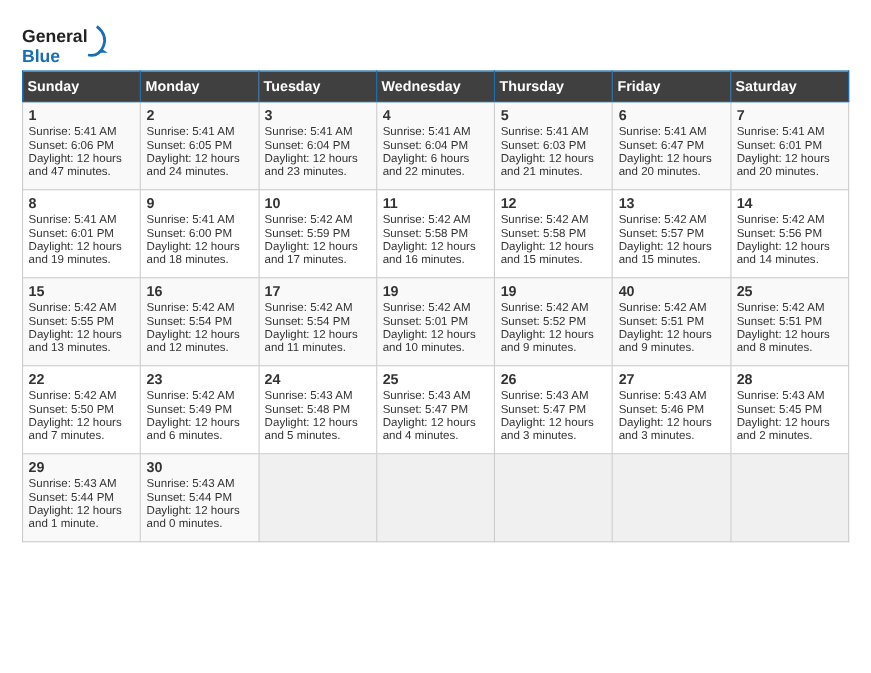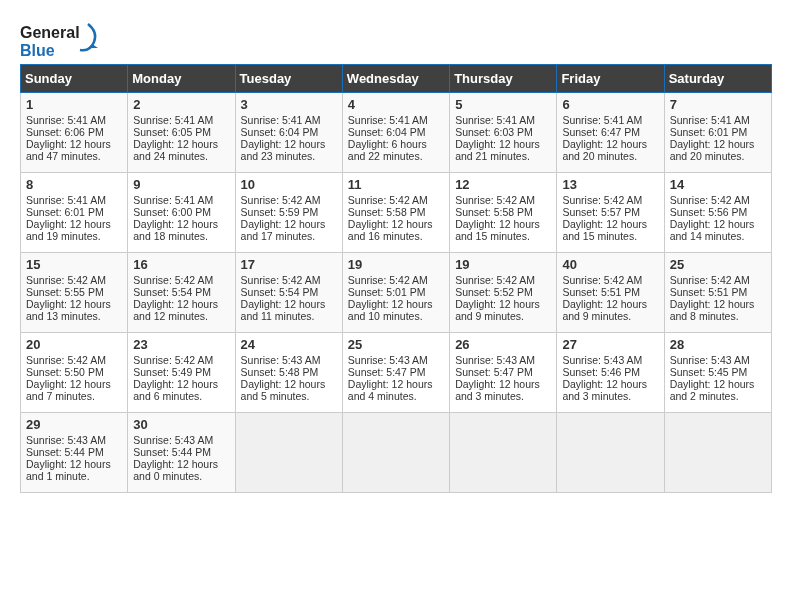--- a/index.html
+++ b/index.html
@@ -120,21 +120,21 @@
       <tr>
         <td><span class="day-num">15</span><span>Sunrise: 5:42 AM</span><br><span>Sunset: 5:55 PM</span><br><span>Daylight: 12 hours and 13 minutes.</span></td>
         <td><span class="day-num">16</span><span>Sunrise: 5:42 AM</span><br><span>Sunset: 5:54 PM</span><br><span>Daylight: 12 hours and 12 minutes.</span></td>
         <td><span class="day-num">17</span><span>Sunrise: 5:42 AM</span><br><span>Sunset: 5:54 PM</span><br><span>Daylight: 12 hours and 11 minutes.</span></td>
         <td><span class="day-num">19</span><span>Sunrise: 5:42 AM</span><br><span>Sunset: 5:01 PM</span><br><span>Daylight: 12 hours and 10 minutes.</span></td>
         <td><span class="day-num">19</span><span>Sunrise: 5:42 AM</span><br><span>Sunset: 5:52 PM</span><br><span>Daylight: 12 hours and 9 minutes.</span></td>
         <td><span class="day-num">40</span><span>Sunrise: 5:42 AM</span><br><span>Sunset: 5:51 PM</span><br><span>Daylight: 12 hours and 9 minutes.</span></td>
         <td><span class="day-num">25</span><span>Sunrise: 5:42 AM</span><br><span>Sunset: 5:51 PM</span><br><span>Daylight: 12 hours and 8 minutes.</span></td>
       </tr>
       <tr>
-        <td><span class="day-num">20</span><span>Sunrise: 5:42 AM</span><br><span>Sunset: 5:50 PM</span><br><span>Daylight: 12 hours and 7 minutes.</span></td>
+        <td><span class="day-num">22</span><span>Sunrise: 5:42 AM</span><br><span>Sunset: 5:50 PM</span><br><span>Daylight: 12 hours and 7 minutes.</span></td>
         <td><span class="day-num">23</span><span>Sunrise: 5:42 AM</span><br><span>Sunset: 5:49 PM</span><br><span>Daylight: 12 hours and 6 minutes.</span></td>
         <td><span class="day-num">24</span><span>Sunrise: 5:43 AM</span><br><span>Sunset: 5:48 PM</span><br><span>Daylight: 12 hours and 5 minutes.</span></td>
         <td><span class="day-num">25</span><span>Sunrise: 5:43 AM</span><br><span>Sunset: 5:47 PM</span><br><span>Daylight: 12 hours and 4 minutes.</span></td>
         <td><span class="day-num">26</span><span>Sunrise: 5:43 AM</span><br><span>Sunset: 5:47 PM</span><br><span>Daylight: 12 hours and 3 minutes.</span></td>
         <td><span class="day-num">27</span><span>Sunrise: 5:43 AM</span><br><span>Sunset: 5:46 PM</span><br><span>Daylight: 12 hours and 3 minutes.</span></td>
         <td><span class="day-num">28</span><span>Sunrise: 5:43 AM</span><br><span>Sunset: 5:45 PM</span><br><span>Daylight: 12 hours and 2 minutes.</span></td>
       </tr>
       <tr>
         <td><span class="day-num">29</span><span>Sunrise: 5:43 AM</span><br><span>Sunset: 5:44 PM</span><br><span>Daylight: 12 hours and 1 minute.</span></td>
         <td><span class="day-num">30</span><span>Sunrise: 5:43 AM</span><br><span>Sunset: 5:44 PM</span><br><span>Daylight: 12 hours and 0 minutes.</span></td>

